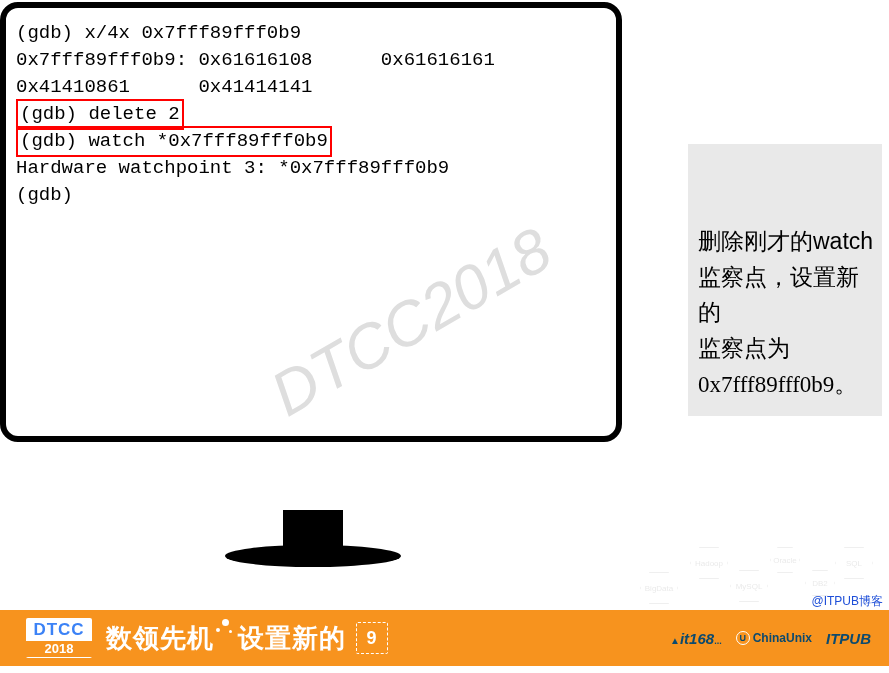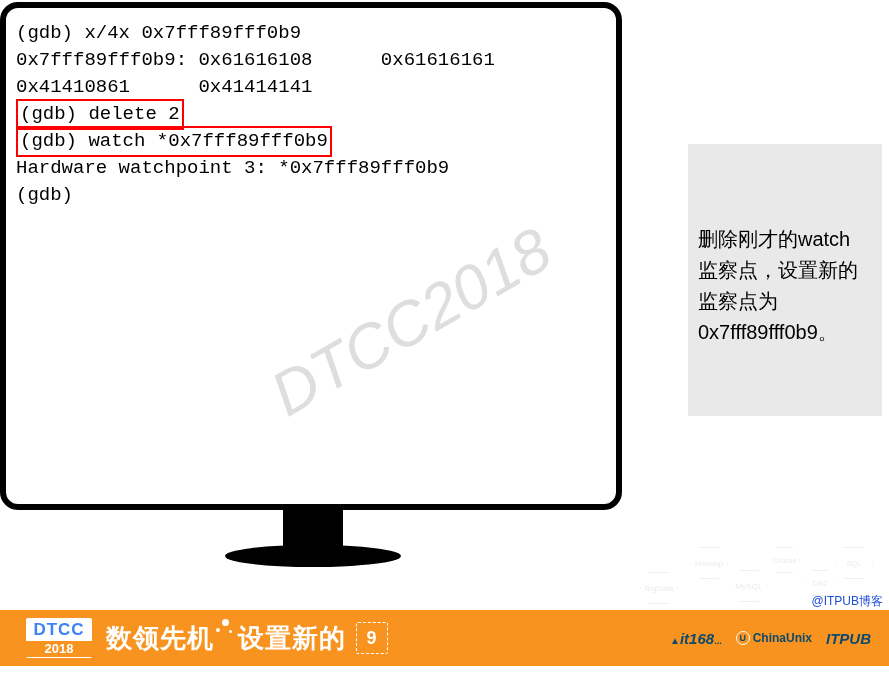--- a/index.html
+++ b/index.html
@@ -9,21 +9,21 @@
     background: #fff;
     font-family: "Microsoft YaHei", sans-serif;
     position: relative;
     overflow: hidden;
   }
   .monitor-frame {
     position: absolute;
     left: 0px;
     top: 2px;
     width: 622px;
-    height: 508px;
+    height: 440px;
     border: 6px solid #000;
     border-radius: 18px;
     background: #fff;
   }
   .monitor-stand-neck {
     position: absolute;
     left: 283px;
     top: 510px;
     width: 60px;
     height: 40px;
@@ -66,21 +66,21 @@
     font-weight: 500;
   }
   .side-note {
     position: absolute;
     left: 688px;
     top: 144px;
     width: 194px;
     height: 272px;
     background: #e9e9e9;
     padding: 80px 8px 10px 10px;
-    font-size: 20px;
+    font-size: 23px;
     color: #000;
     line-height: 1.55;
   }
   .hex-bg {
     position: absolute;
     left: 560px;
     top: 542px;
     width: 330px;
     height: 60px;
     opacity: 0.18;
@@ -177,21 +177,21 @@
     <div class="wm" style="left:250px; top:270px;">DTCC2018</div>
   </div>
 </div>
 <div class="monitor-stand-neck"></div>
 <div class="monitor-stand-base"></div>
 
 <div class="side-note">
   <div>删除刚才的watch</div>
   <div>监察点，设置新的</div>
   <div>监察点为</div>
-  <div style="font-family: Liberation Sans, sans-serif;">0x7fff89fff0b9。</div>
+  <div style="font-family: Liberation Serif, serif;">0x7fff89fff0b9。</div>
 </div>
 
 <div class="hex-bg">
   <div class="hex" style="left:80px; top:30px;">BigData</div>
   <div class="hex" style="left:130px; top:5px;">Hadoop</div>
   <div class="hex" style="left:170px; top:28px;">MySQL</div>
   <div class="hex" style="left:275px; top:5px;">SQL</div>
   <div class="hex" style="left:245px; top:28px; width:30px; height:26px;">DB2</div>
   <div class="hex" style="left:210px; top:5px; width:30px; height:26px;">Oracle</div>
 </div>

